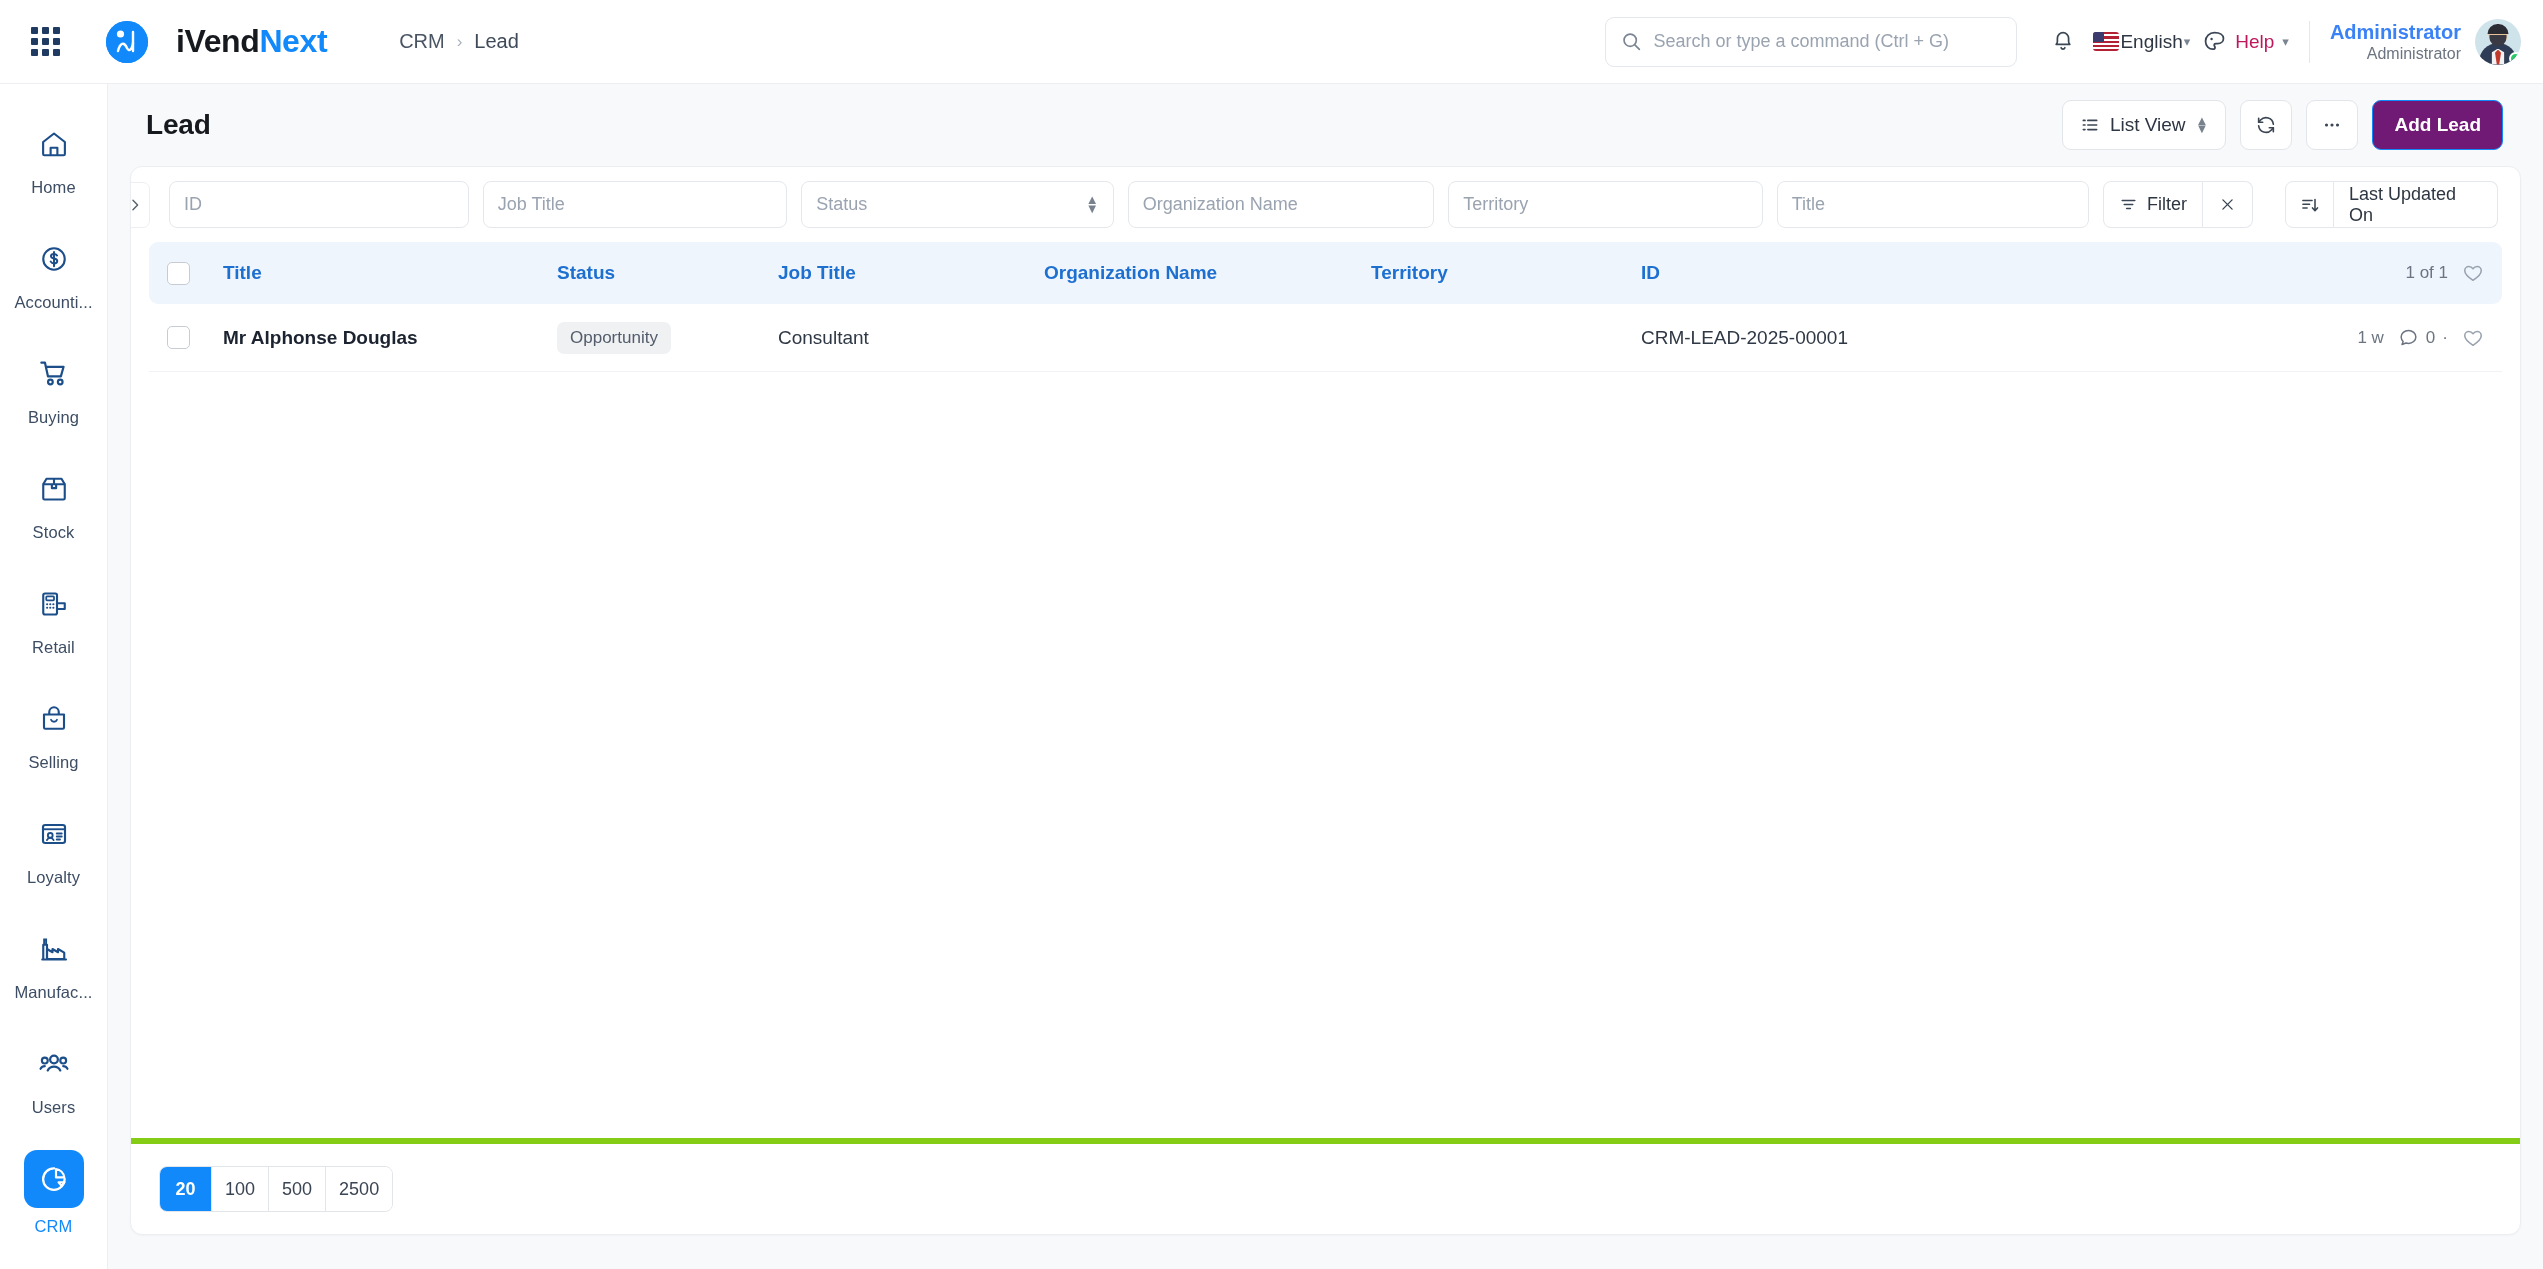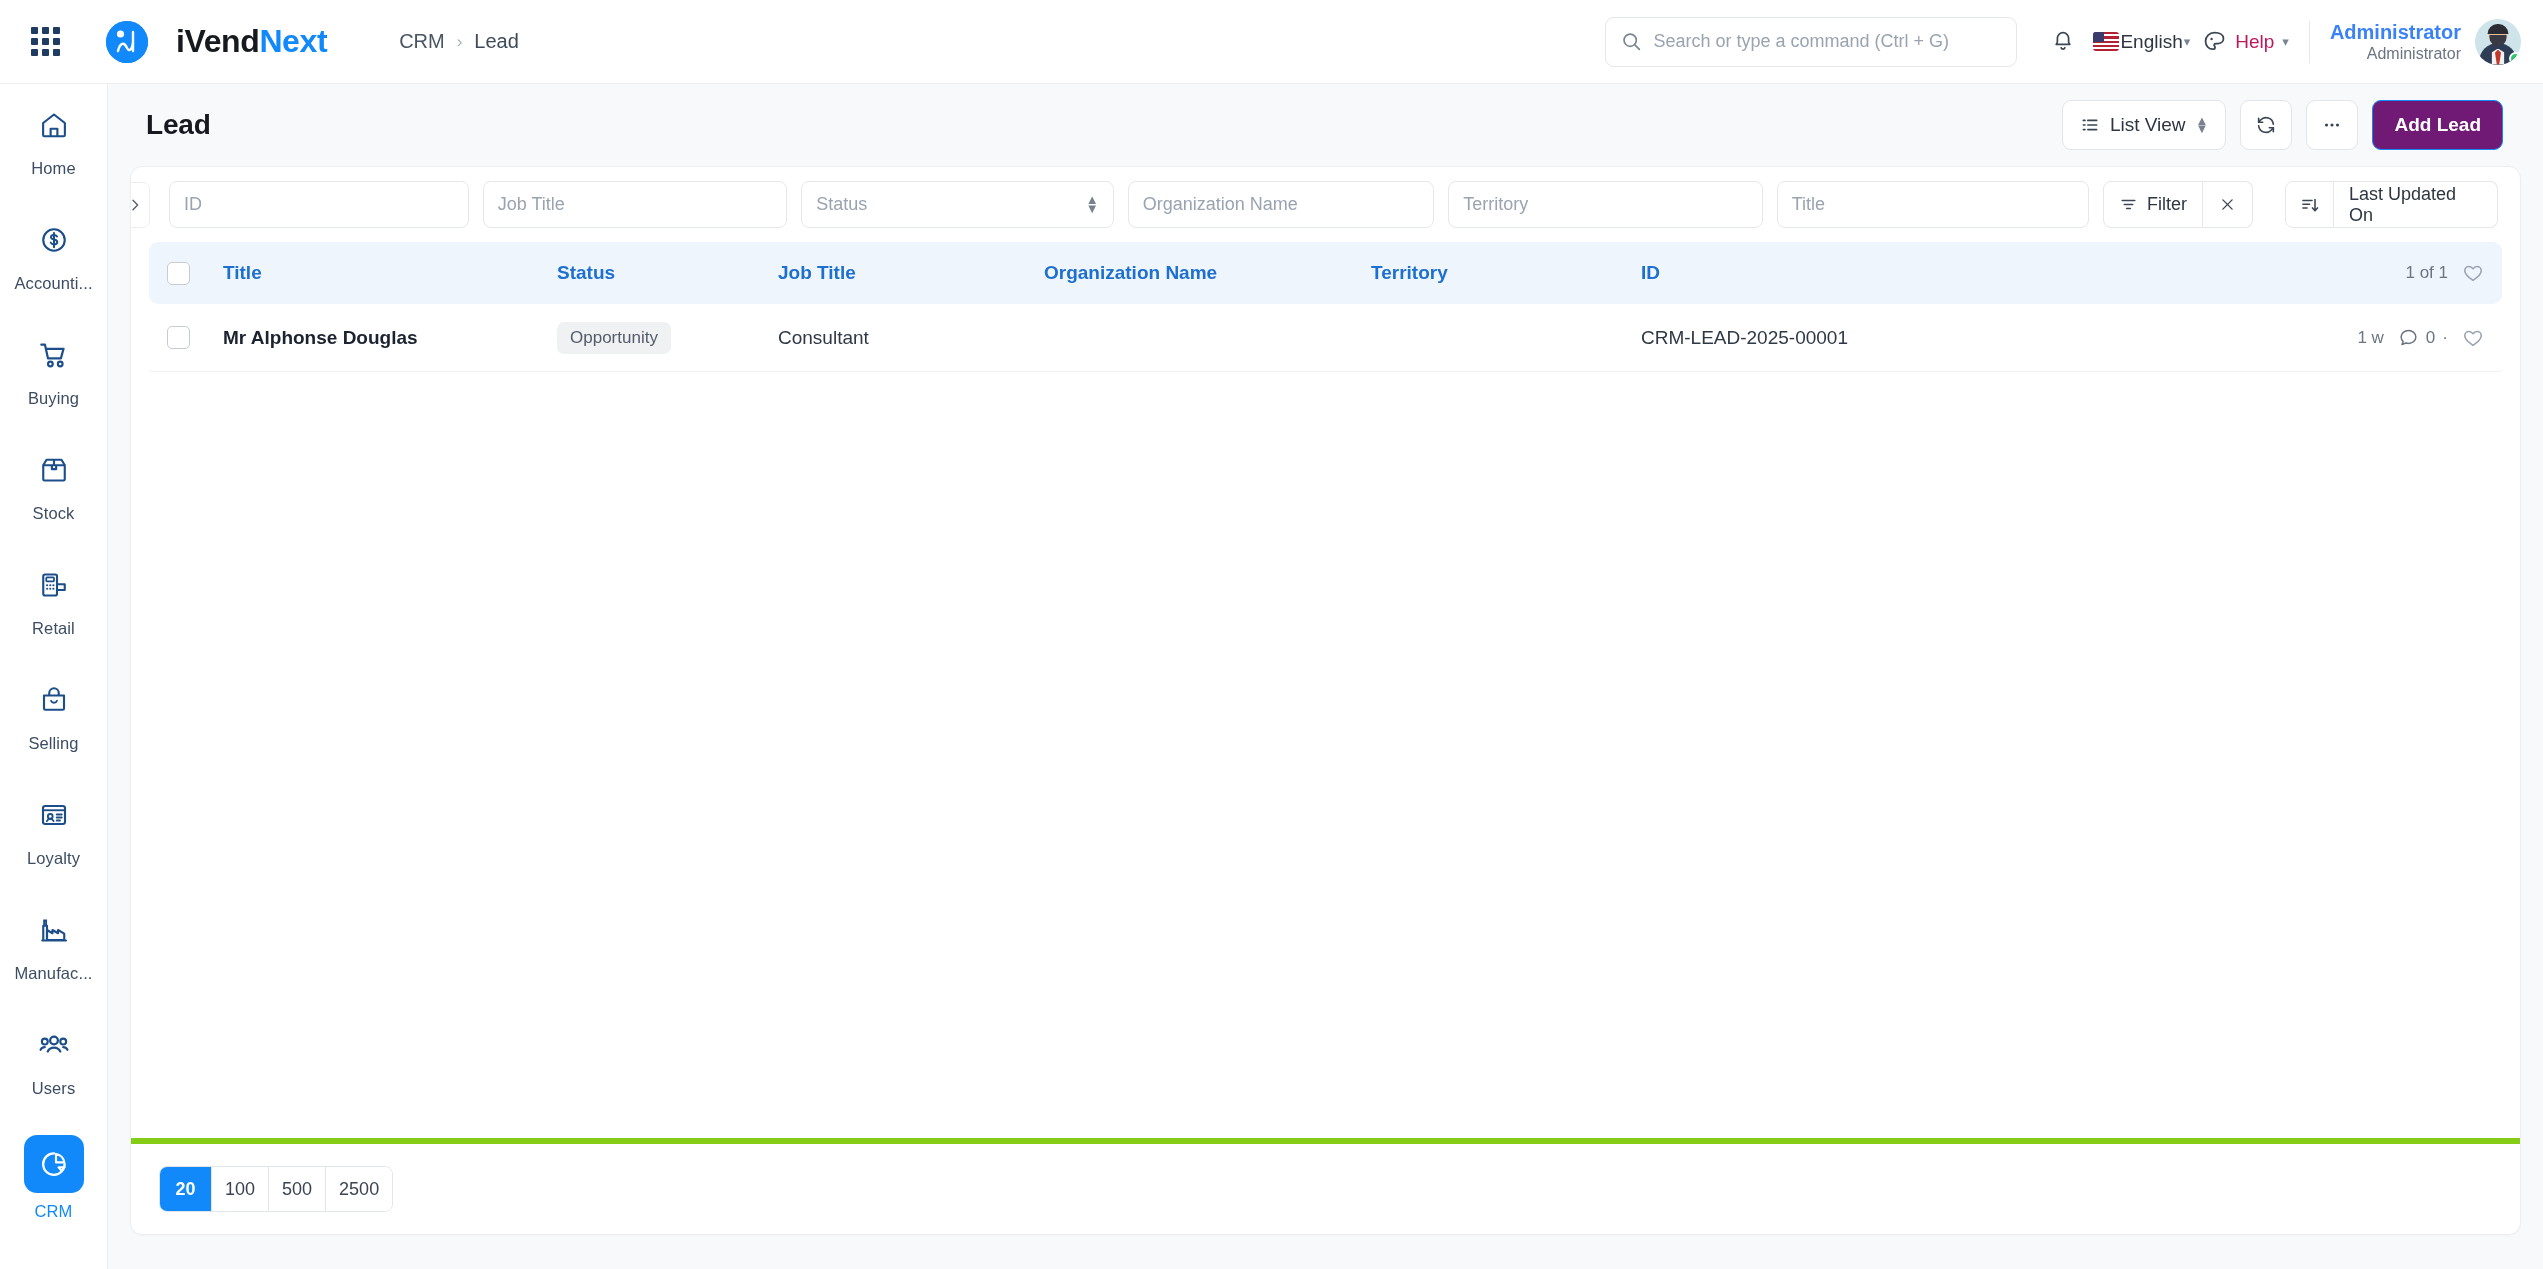--- a/index.html
+++ b/index.html
@@ -91,21 +91,21 @@
 
   
   .sidebar {
     position: absolute; top: 84px; left: 0; bottom: 0; width: 108px;
     background: #ffffff; border-right: 1px solid #eceef2;
     padding-top: 16px; z-index: 15;
     display: flex; flex-direction: column; align-items: center;
   }
   .nav-item {
     width: 100%; height: 115px; display: flex; flex-direction: column;
-    align-items: center; justify-content: flex-start; gap: 9px; cursor: pointer;
+    align-items: center; justify-content: center; gap: 9px; cursor: pointer;
     text-decoration: none;
   }
   .nav-icon {
     width: 64px; height: 50px; display: flex; align-items: center; justify-content: center;
     border-radius: 12px; color: #1c4e8a;
   }
   .nav-item.active .nav-icon { background: #1289fb; color: #ffffff; width: 60px; height: 58px; border-radius: 13px; }
   .nav-label { font-size: 16.5px; color: #3d4d63; letter-spacing: .1px; }
   .nav-item.active .nav-label { color: #1289fb; }
 

